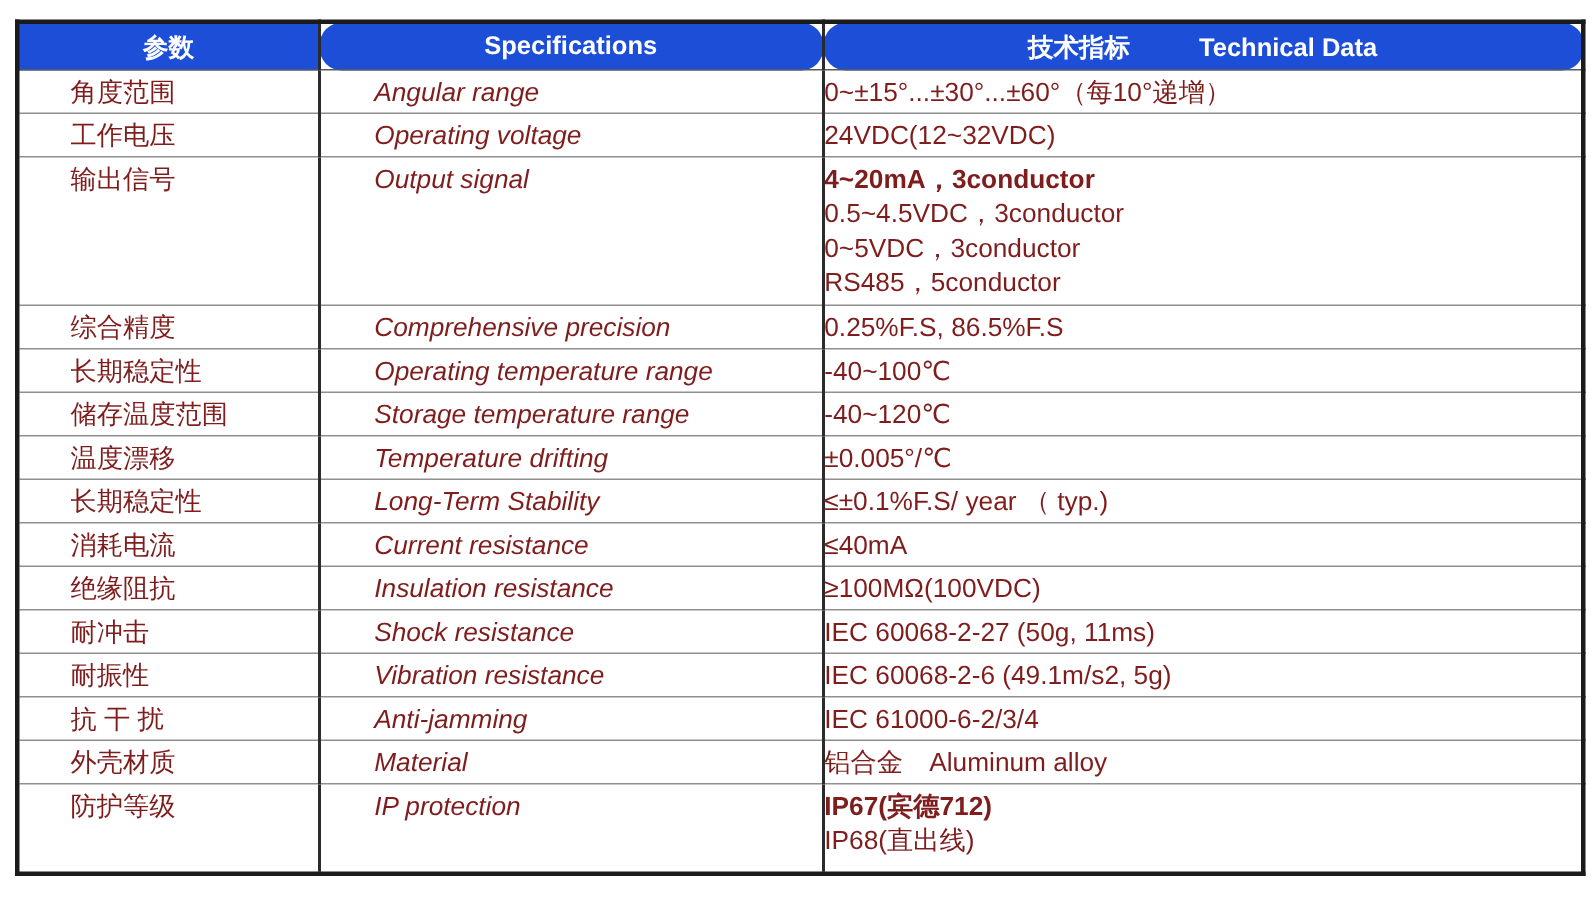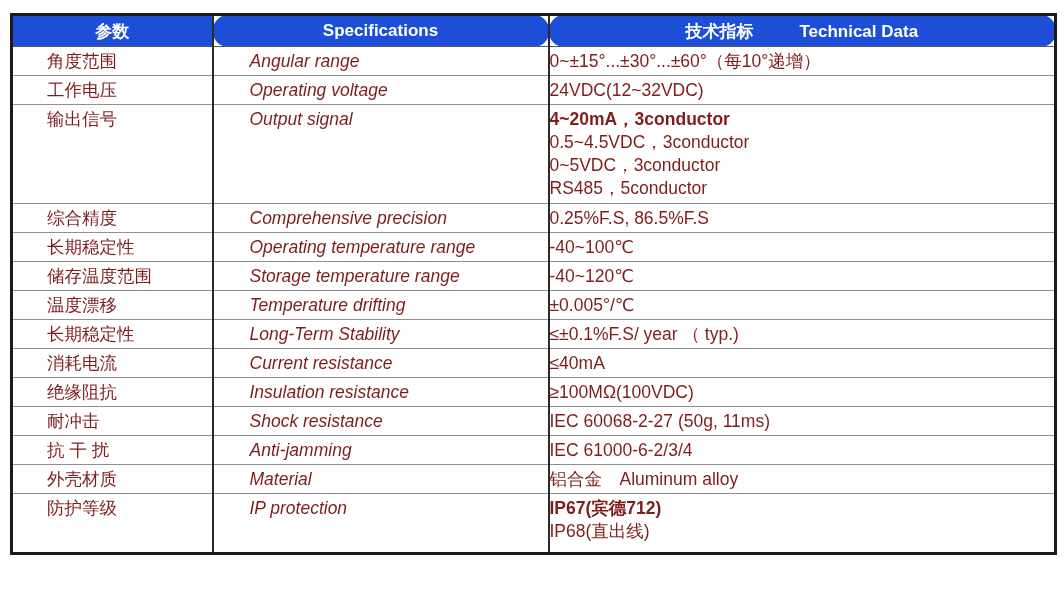--- a/index.html
+++ b/index.html
@@ -136,20 +136,25 @@
           <td class="col-param">绝缘阻抗</td>
           <td class="col-spec">Insulation resistance</td>
           <td class="col-value"><div class="value-line">≥100MΩ(100VDC)</div></td>
         </tr>
         <tr>
           <td class="col-param">耐冲击</td>
           <td class="col-spec">Shock resistance</td>
           <td class="col-value"><div class="value-line">IEC 60068-2-27 (50g, 11ms)</div></td>
         </tr>
         <tr>
+          <td class="col-param">耐振性</td>
+          <td class="col-spec">Vibration resistance</td>
+          <td class="col-value"><div class="value-line">IEC 60068-2-6 (49.1m/s2, 5g)</div></td>
+        </tr>
+        <tr>
           <td class="col-param">抗 干 扰</td>
           <td class="col-spec">Anti-jamming</td>
           <td class="col-value"><div class="value-line">IEC 61000-6-2/3/4</div></td>
         </tr>
         <tr>
           <td class="col-param">外壳材质</td>
           <td class="col-spec">Material</td>
           <td class="col-value"><div class="value-line">铝合金　Aluminum alloy</div></td>
         </tr>
         <tr class="tall row-ip">

